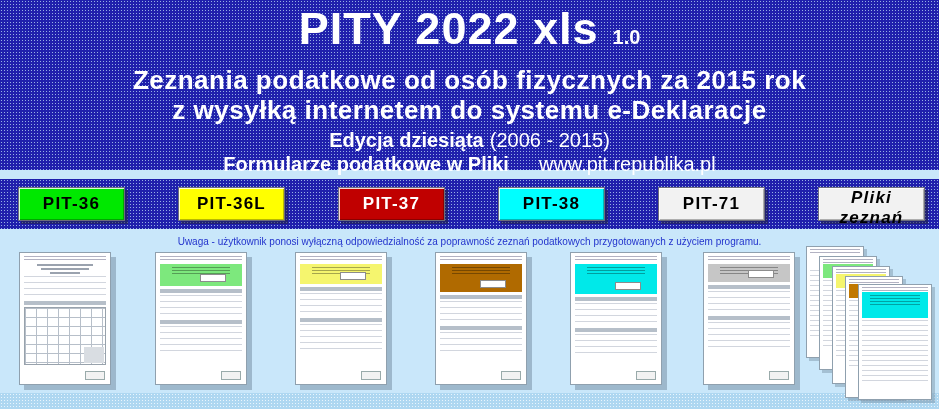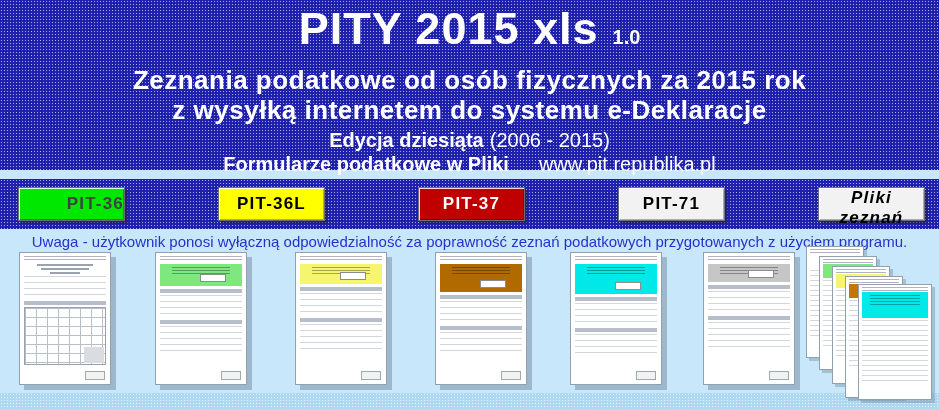--- a/index.html
+++ b/index.html
@@ -46,21 +46,21 @@
     font-size:17px;font-weight:bold;letter-spacing:1.2px;
     border:1px solid #6d6d7d;border-radius:0;
     box-shadow:3px 3px 0 rgba(35,35,70,0.55),
                inset 1px 1px 0 rgba(255,255,255,0.85),
                inset -1px -1px 0 rgba(0,0,0,0.28);
     cursor:pointer;padding:0;
   }
   
   .notice{
     position:absolute;top:235px;left:0;width:939px;text-align:center;
-    color:#2233cc;font-size:15px;line-height:14px;
+    color:#2233cc;font-size:10px;line-height:14px;
   }
   
   .mf{
     position:absolute;top:252px;width:92px;height:133px;background:#ffffff;
     border:1px solid #8fa0ae;box-shadow:5px 5px 0 rgba(120,145,165,0.55);
     box-sizing:border-box;cursor:pointer;
   }
   .mf-top{
     margin:3px 4px 2px;height:6px;
     background-image:repeating-linear-gradient(to bottom,#b2b2c2 0 1px, transparent 1px 3px);
@@ -123,36 +123,37 @@
     background-image:repeating-linear-gradient(to bottom,#d2d6de 0 1px, transparent 1px 5px);}
   .sp4 .sp-lines{height:62px;}
   
   .bottom-strip{position:absolute;left:0;top:393px;width:939px;height:16px;}
 </style>
 </head>
 <body>
 
 <div class="header-band dither-dark">
   <div class="title-row">
-    <span class="app-title">PITY 2015 xls</span><span class="app-version">1.0</span>
+    <span class="app-title">PITY 2022 xls</span><span class="app-version">1.0</span>
   </div>
   <div class="subtitle">Zeznania podatkowe od osób fizycznych za 2015 rok</div>
   <div class="subtitle">z wysyłką internetem do systemu e-Deklaracje</div>
   <div class="edition-row">
     <span class="edition-bold">Edycja dziesiąta</span><span class="edition-years">(2006 - 2015)</span>
   </div>
   <div class="footer-row">
     <span class="footer-bold">Formularze podatkowe w Pliki</span><span class="footer-link">www.pit.republika.pl</span>
   </div>
 </div>
 
 <div class="button-band dither-dark">
-  <button class="pit-btn" style="background-color: rgb(0, 232, 0); color: #404040; text-align: right;">PIT-36</button>
+  <button class="pit-btn" style="background-color: rgb(0, 232, 0); color: #000000;">PIT-36</button>
   <button class="pit-btn" style="background-color: rgb(255, 255, 0); color: rgb(0, 0, 0);">PIT-36L</button>
   <button class="pit-btn" style="background-color: rgb(192, 0, 0); color: rgb(255, 255, 255);">PIT-37</button>
+  <button class="pit-btn" style="background-color: rgb(0, 255, 255); color: rgb(0, 0, 0);">PIT-38</button>
   <button class="pit-btn" style="background-color: rgb(242, 242, 242); color: rgb(0, 0, 0);">PIT-71</button>
   <button class="pit-btn" style="background-color: rgb(242, 242, 242); color: rgb(0, 0, 0); font-style: italic;">Pliki zeznań</button>
 </div>
 
 <div class="notice">Uwaga - użytkownik ponosi wyłączną odpowiedzialność za poprawność zeznań podatkowych przygotowanych z użyciem programu.</div>
 
 <div class="mf" style="left:19px">
   <div class="mf-top"></div>
   <div class="mf-titleblock">
     <div class="bar b1"></div>

